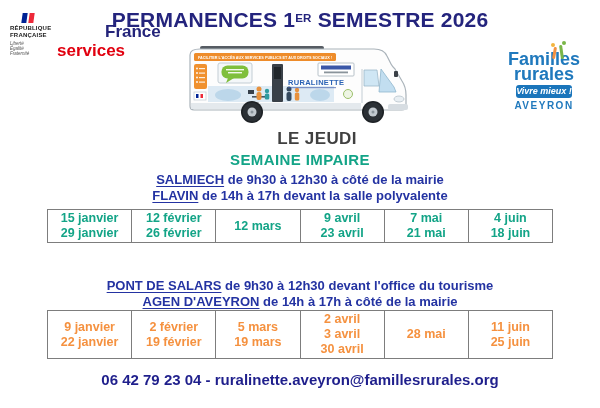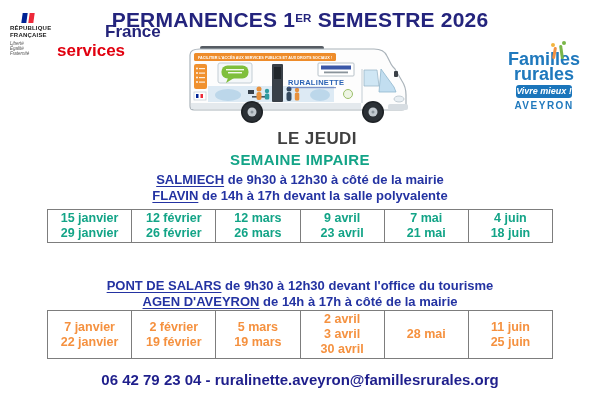--- a/index.html
+++ b/index.html
@@ -186,41 +186,40 @@
       <div class="cell">
         <div>15 janvier</div>
         <div>29 janvier</div>
       </div>
       <div class="cell">
         <div>12 février</div>
         <div>26 février</div>
       </div>
       <div class="cell">
         <div>12 mars</div>
-        <div>26 mars</div>
       </div>
       <div class="cell">
         <div>9 avril</div>
         <div>23 avril</div>
       </div>
       <div class="cell">
         <div>7 mai</div>
         <div>21 mai</div>
       </div>
       <div class="cell">
         <div>4 juin</div>
         <div>18 juin</div>
       </div>
     </div>
 
   <div class="sched-line l-pai1"><span class="place">PONT DE SALARS</span><span> de 9h30 à 12h30 devant l'office du tourisme</span></div>
   <div class="sched-line l-pai2"><span class="place">AGEN D'AVEYRON</span><span> de 14h à 17h à côté de la mairie</span></div>
   <div class="dates-table t-paire">
       <div class="cell">
-        <div>7 janvier</div>
+        <div>9 janvier</div>
         <div>22 janvier</div>
       </div>
       <div class="cell">
         <div>2 février</div>
         <div>19 février</div>
       </div>
       <div class="cell">
         <div>5 mars</div>
         <div>19 mars</div>
       </div>

